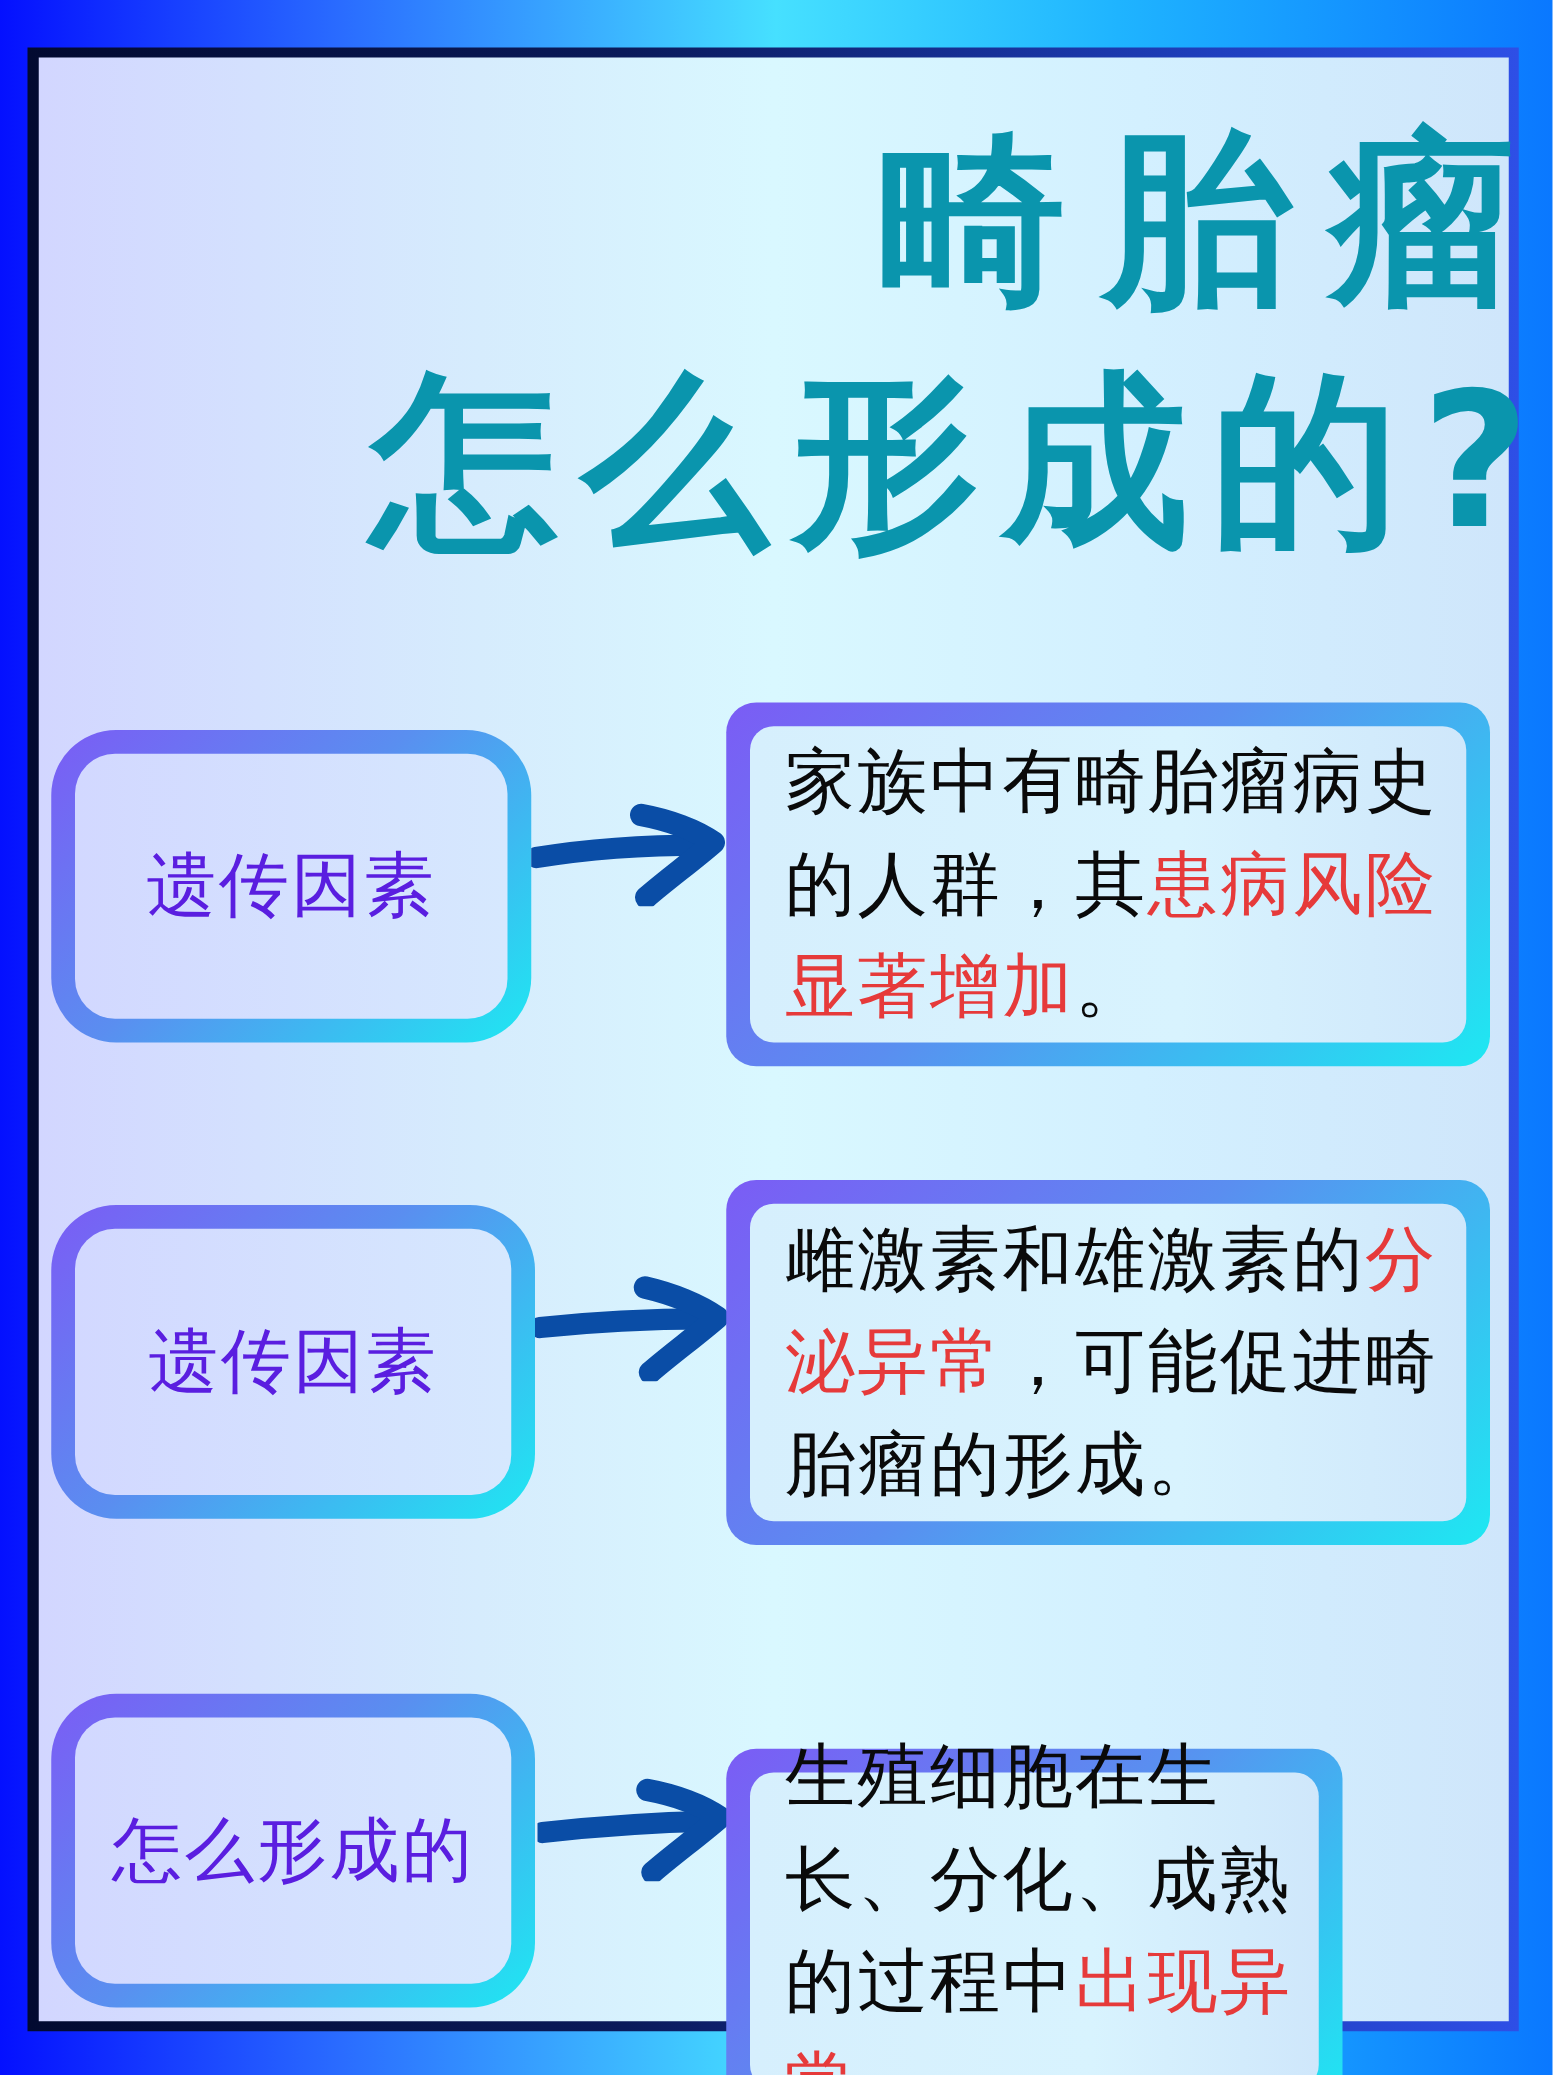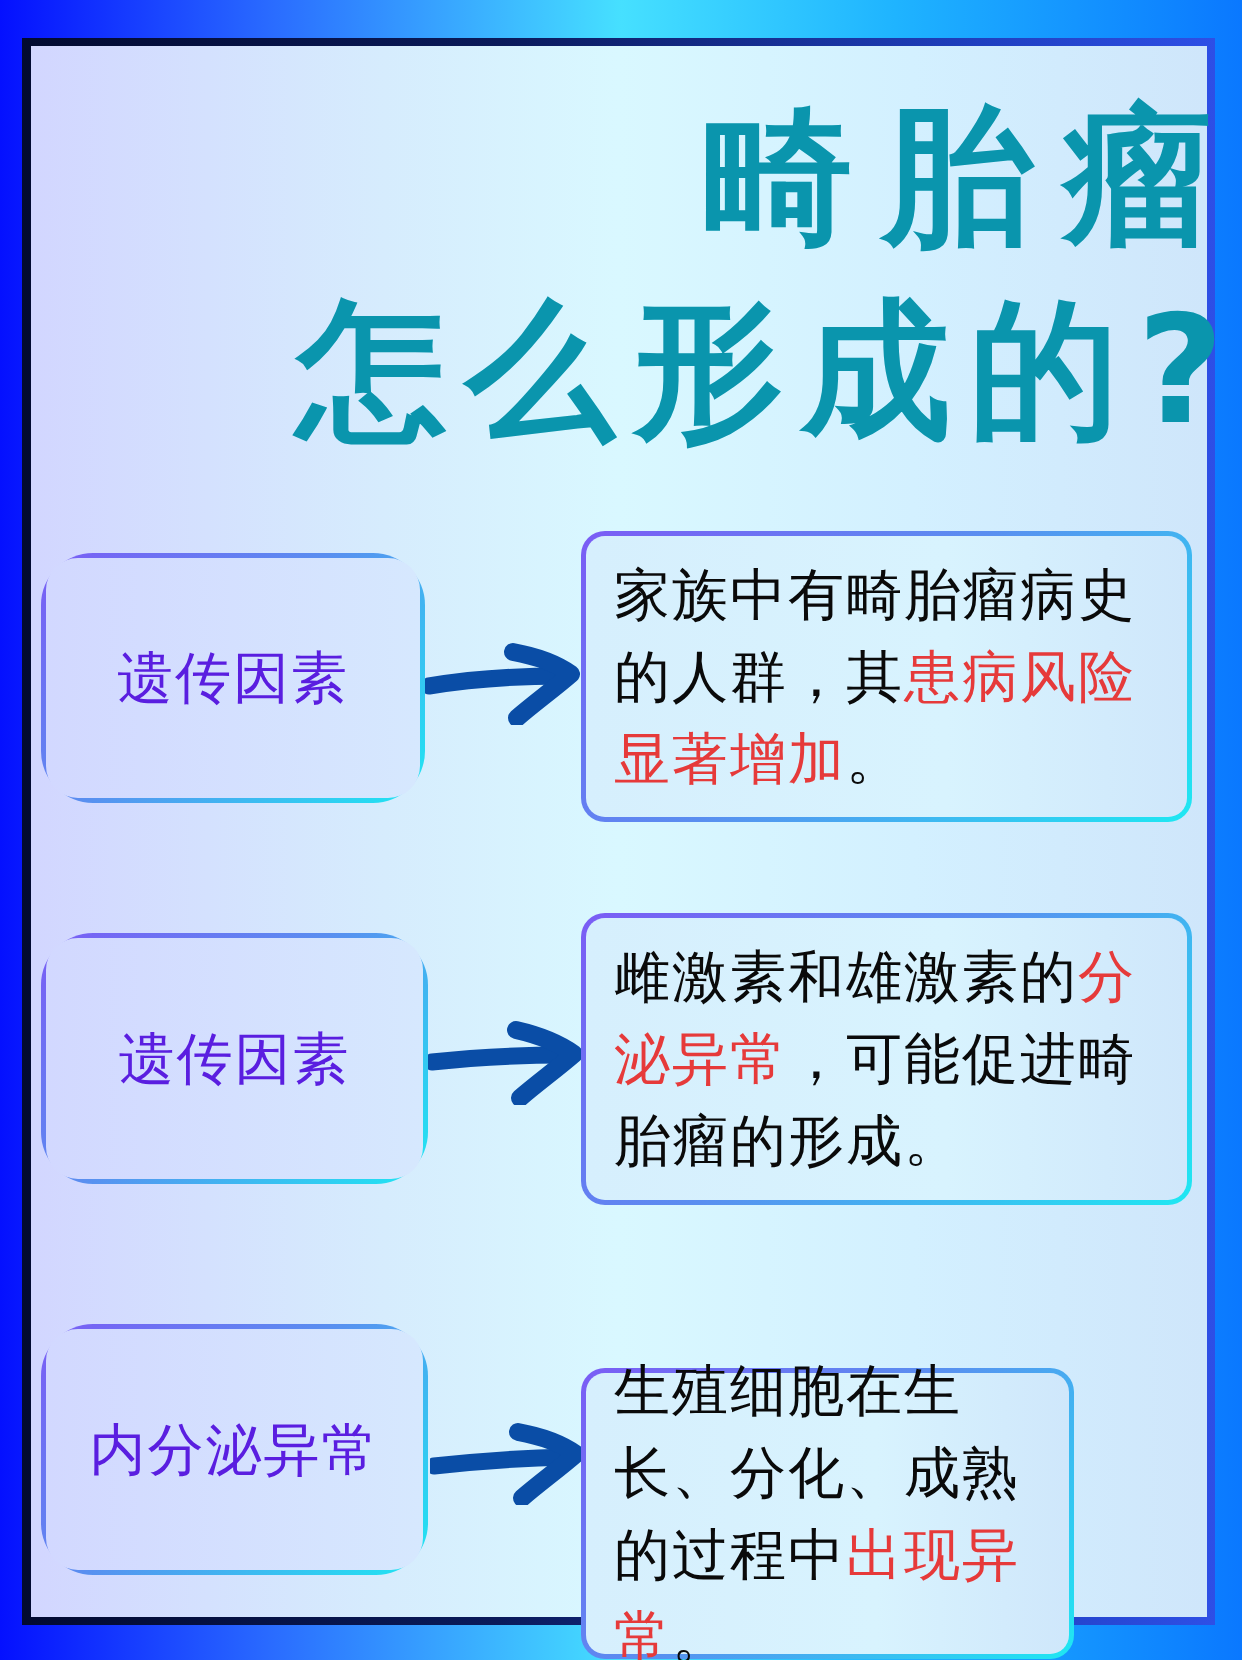--- a/index.html
+++ b/index.html
@@ -26,22 +26,23 @@
     color: #0a95ad;
     font-family: "DejaVu Sans", sans-serif;
     font-weight: bold;
     white-space: nowrap;
   }
   .title.l1 { top: 96px; font-size: 150px; letter-spacing: 30px; line-height: 160px; padding-left: 30px; }
   .title.l2 { top: 290px; font-size: 150px; letter-spacing: 18px; line-height: 160px; padding-left: 26px; }
 
   .gbox {
     position: absolute;
-    padding: 5px;
+    padding: 19px;
     background: linear-gradient(135deg, #7b5cf5 0%, #5a8ef0 45%, #1ee8f2 100%);
+    margin-top: 31px;
   }
   .gbox .inner {
     width: 100%; height: 100%;
     display: flex; align-items: center;
   }
   .left-box { border-radius: 52px; }
   .left-box .inner {
     border-radius: 32px;
     background: linear-gradient(90deg, #d2d8ff 0%, #d6e8fe 100%);
     justify-content: center;
@@ -101,21 +102,21 @@
 </svg>
 <div class="gbox right-box" style="left:581px; top:913px; width:611px; height:292px;">
   <div class="inner">
     <p><span>雌激素和雄激素的</span><span class="hl">分泌异常</span><span>，可能促进畸胎瘤的形成。</span></p>
   </div>
 </div>
 
 <div class="gbox left-box" style="left:41px; top:1324px; width:387px; height:251px;">
   <div class="inner">
     <span>
-      <span>内分泌异常</span><br>
+      <span>怎么形成的</span><br>
     </span>
   </div>
 </div>
 <svg class="arrow" style="left:430px; top:1420px;" width="155" height="85" viewBox="0 0 155 85">
   <path d="M4 46 C40 42 90 38 138 37" stroke="#0a4da6" stroke-width="17" fill="none" stroke-linecap="round"></path>
   <path d="M88 12 C110 16 132 24 146 34 C130 48 108 64 92 78" stroke="#0a4da6" stroke-width="18" fill="none" stroke-linecap="round" stroke-linejoin="round"></path>
 </svg>
 <div class="gbox right-box" style="left:581px; top:1368px; width:493px; height:291px;">
   <div class="inner">
     <p><span>生殖细胞在生长、分化、成熟的过程中</span><span class="hl">出现异常</span><span>。</span></p>

